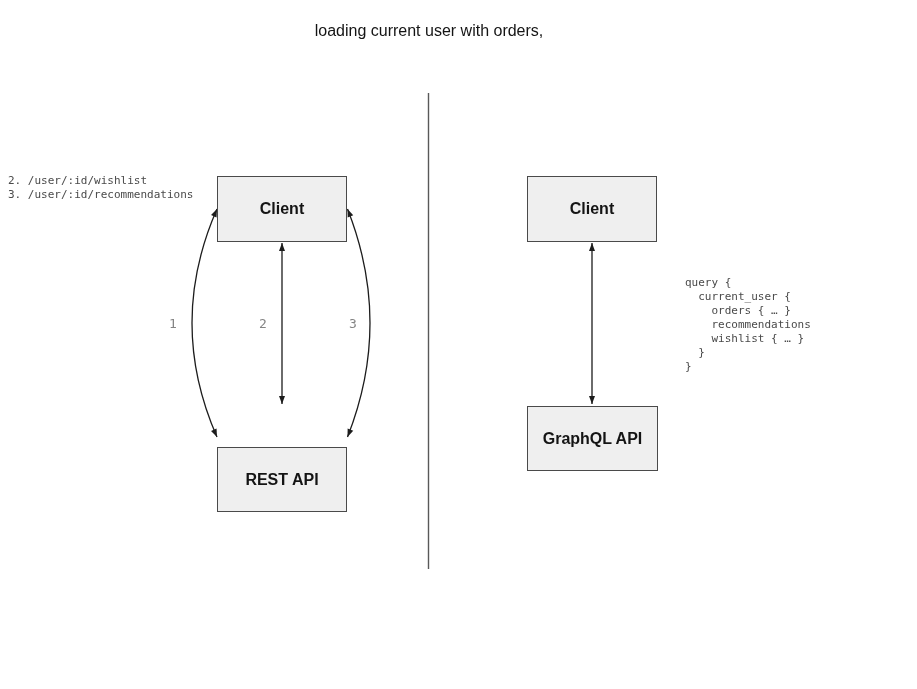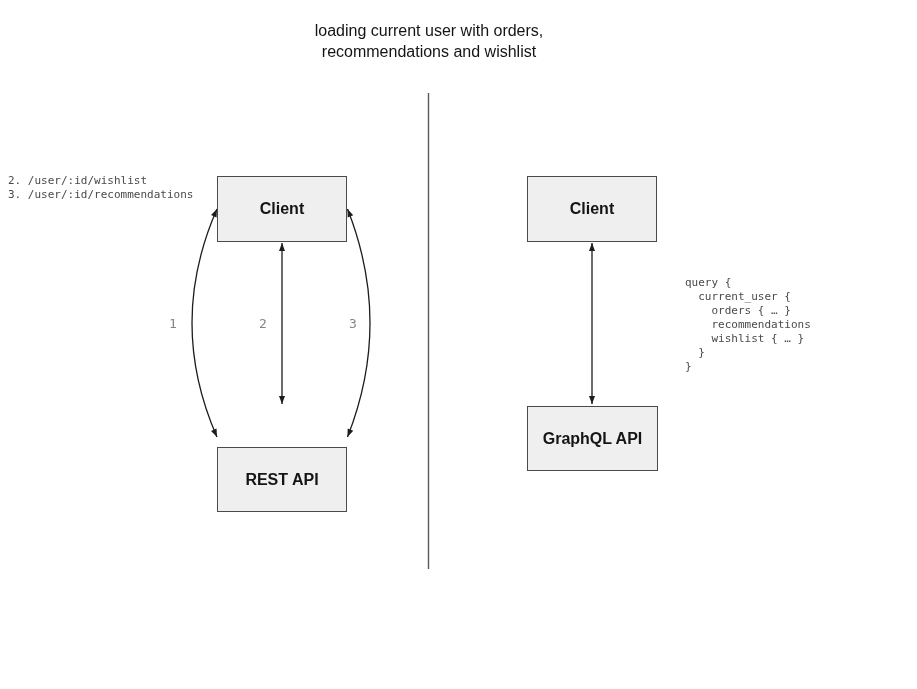--- a/index.html
+++ b/index.html
@@ -73,21 +73,20 @@
   .edge-label.l2 { left: 255px; top: 316px; }
   .edge-label.l3 { left: 345px; top: 316px; }
 </style>
 </head>
 <body>
 
 <div class="canvas">
 
   <div class="title">
     <div>loading current user with orders,</div>
-    <div>recommendations and wishlist</div>
   </div>
 
   <svg class="wires" viewBox="0 0 917 689" xmlns="http://www.w3.org/2000/svg">
     <defs>
       <marker id="ah-end" markerWidth="10" markerHeight="8" refX="8.5" refY="3.5" orient="auto" markerUnits="userSpaceOnUse">
         <path class="arrowhead" d="M0.5,0.5 L8.5,3.5 L0.5,6.5 z"></path>
       </marker>
       <marker id="ah-start" markerWidth="10" markerHeight="8" refX="8.5" refY="3.5" orient="auto-start-reverse" markerUnits="userSpaceOnUse">
         <path class="arrowhead" d="M0.5,0.5 L8.5,3.5 L0.5,6.5 z"></path>
       </marker>

